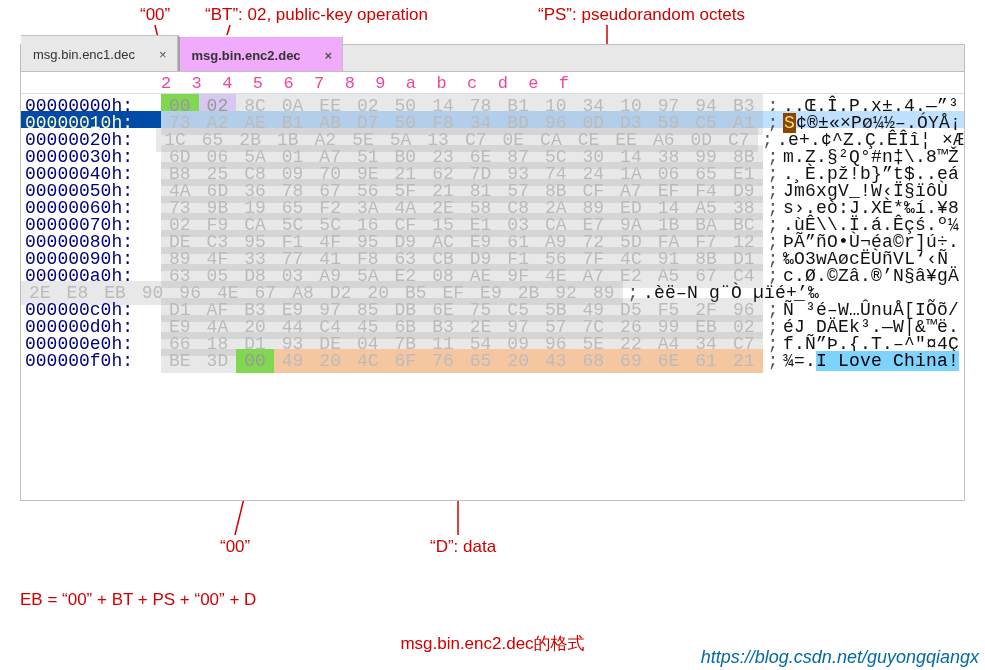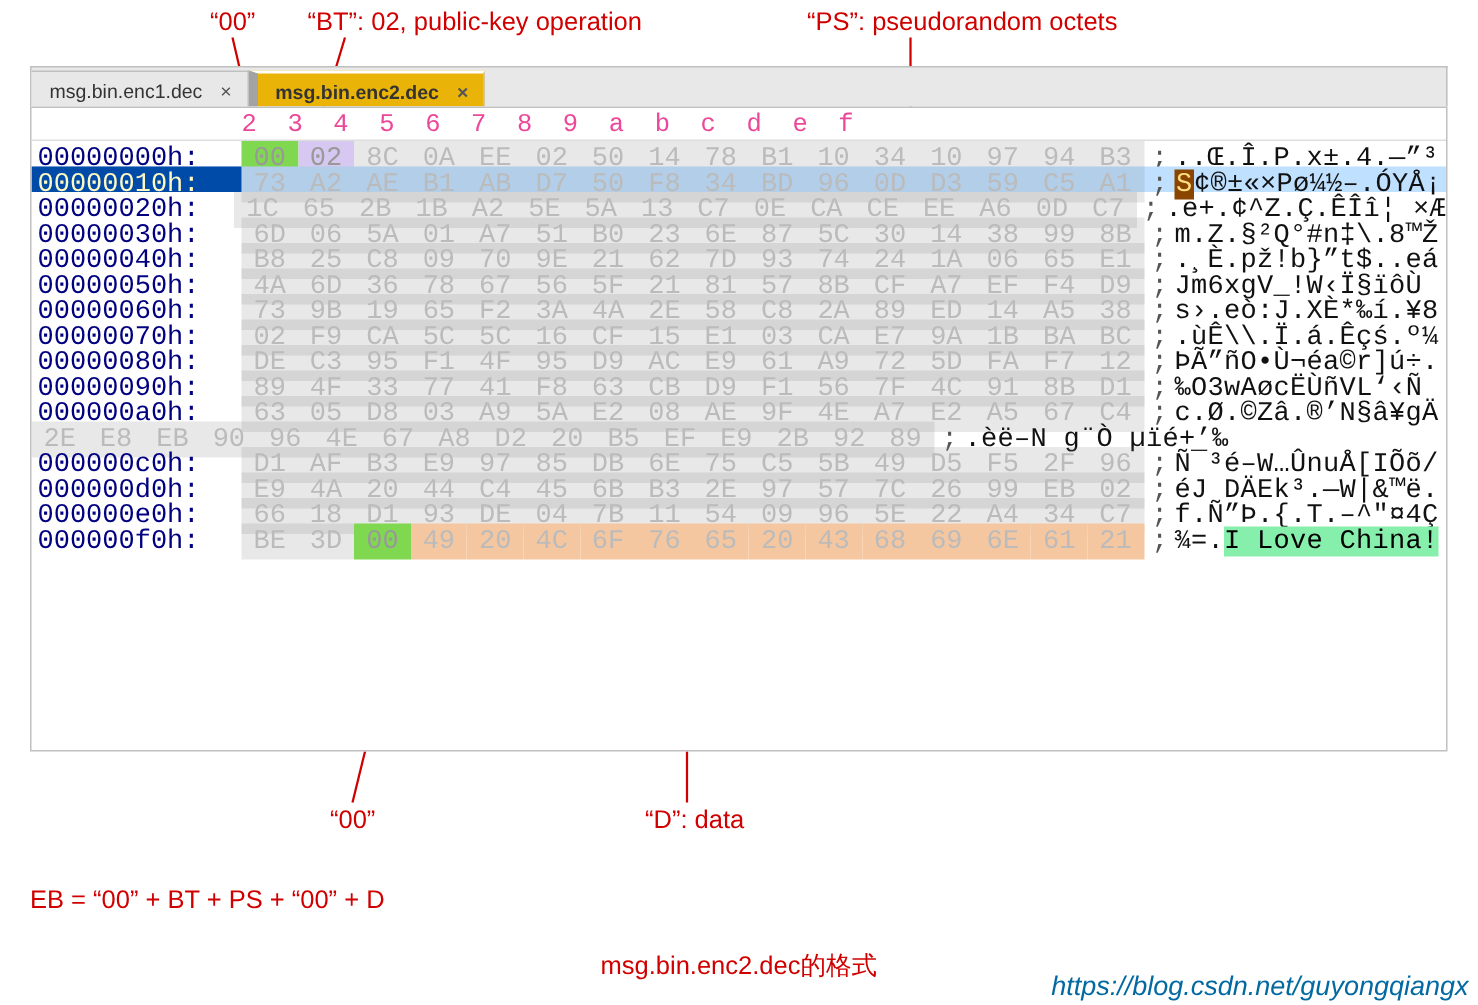--- a/index.html
+++ b/index.html
@@ -11,25 +11,25 @@
     height: 670px;
     position: relative;
   }
   .annot { position: absolute; color: #d00000; font-size: 17px; white-space: nowrap; }
   svg.arrows { position: absolute; top: 0; left: 0; pointer-events: none; }
 
   
   .tabbar { position: absolute; top: 44px; left: 20px; right: 20px; height: 27px;
             background: #e8e8e8; border: 1px solid #c0c0c0; border-bottom: none;
             display: flex; align-items: flex-end; }
-  .tab { height: 24px; padding: 2px 8px 0 12px; font-size: 13px; color: #333;
+  .tab { height: 36px; padding: 2px 8px 0 12px; font-size: 13px; color: #333;
          border-right: 1px solid #c0c0c0; display: flex; align-items: center;
-         gap: 10px; cursor: pointer; background: #e8e8e8; border-top: 1px solid #c0c0c0;}
-  .tab.active { background: #eab308; font-weight: bold; border-top: 2px solid #fff;
-                border-left: 6px solid #a3a3a3; border-right: 1px solid #c0c0c0; }
+         gap: 22px; cursor: pointer; background: #e8e8e8; border-top: 1px solid #c0c0c0;}
+  .tab.active { background: #f0abfc; font-weight: bold; border-top: 2px solid #fff;
+                border-left: 2px solid #a3a3a3; border-right: 1px solid #c0c0c0; }
   .tab .tclose { font-size: 13px; color: #555; cursor: pointer; padding: 0 2px;}
 
   
   .hexpane { position: absolute; top: 71px; left: 20px; right: 20px; height: 430px;
              border: 1px solid #c0c0c0; font-family: "Courier New", monospace;
              font-size: 18px; line-height: 24px; overflow: hidden; background: #fff; }
   .colhdr { color: #ec4899; padding-left: 140px; height: 22px; font-size: 17px;
             border-bottom: 1px solid #ddd; white-space: pre; }
   .row { display: flex; height: 17px; position: relative; }
   .row.sel { background: #bfe0ff; }
@@ -39,21 +39,21 @@
   .hx .cells { display: flex; }
   .hx .c { width: 37.6px; text-align: center; }
   .sep { width: 20px; text-align: center; color: #555; }
   .asc { flex: 1; white-space: pre; letter-spacing: 0.2px; }
 
   
   .bg-gr  { background: #7fd84f !important; color: #999; }
   .bg-pu  { background: #d6c8f0 !important; color: #999; }
   .bg-gy  { background: rgba(128,128,128,0.18); color: #bbb; }
   .bg-or  { background: #f5c7a0; color: #bbb; }
-  .asc .hl-or { background: #86efac; margin-top: 18px; }
+  .asc .hl-or { background: #7dd3fc; margin-top: 18px; }
   .asc .hl-bl { background: #8a4500; color: #ffdf7f; padding: 0 1px; }
   .asc .fg-d  { color: #111; }
 
   .caption { position: absolute; left: 0; right: 0; text-align: center;
              bottom: 15px; color: #d00000; font-size: 17px; margin-top: 11px; }
   .watermark { position: absolute; right: 6px; bottom: 2px; color: #0369a1; font-size: 18px; font-style: italic; }
 </style>
 </head>
 <body>
 

